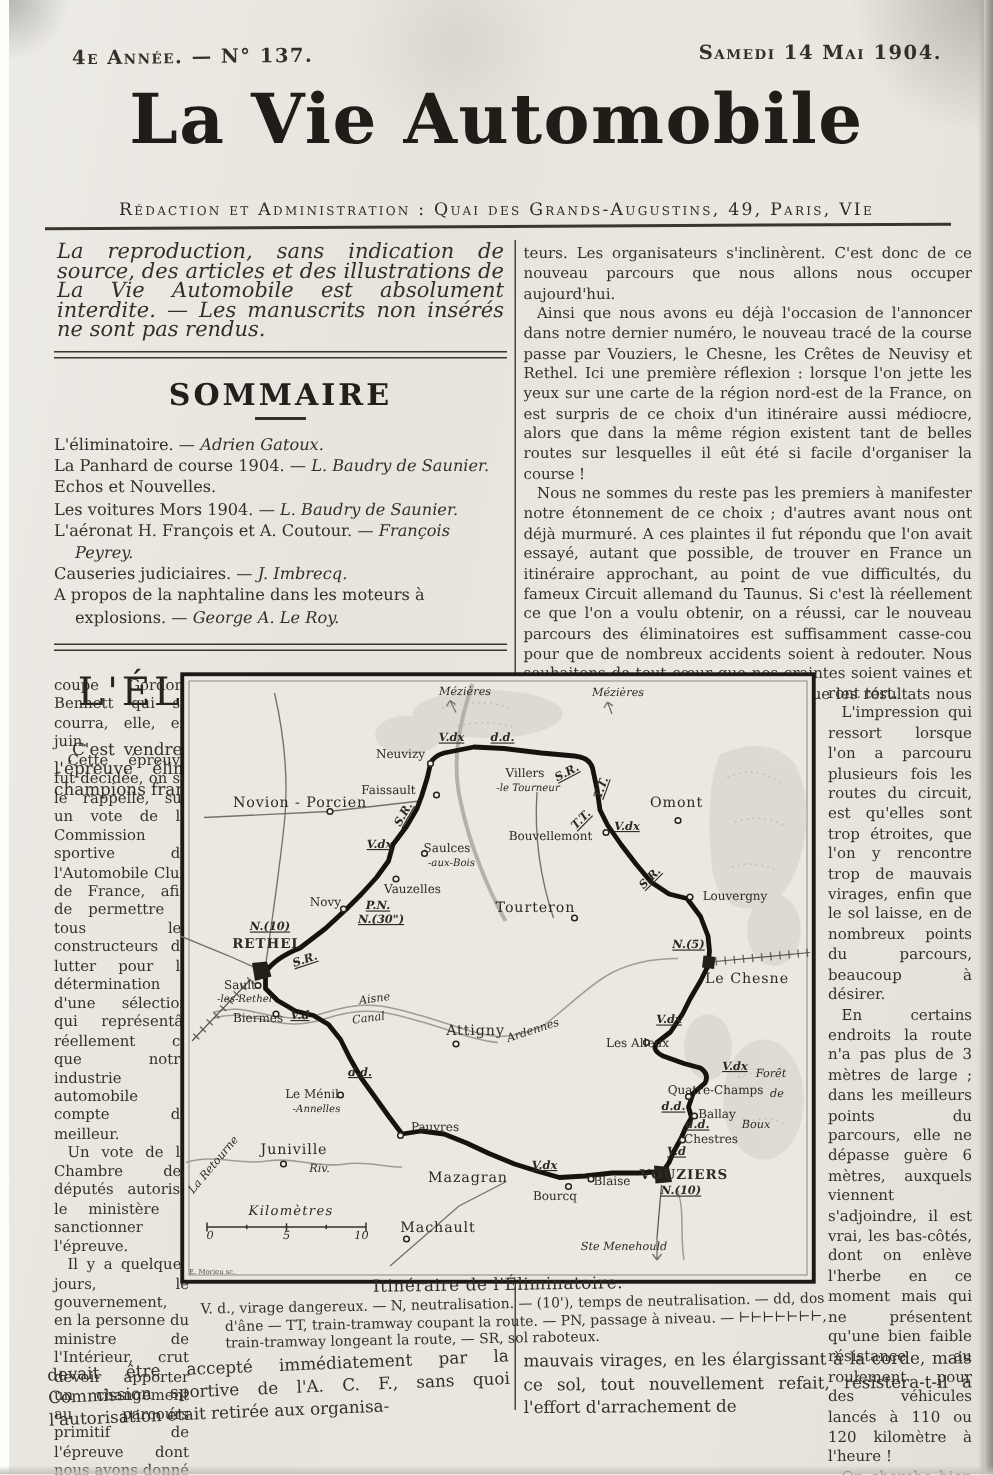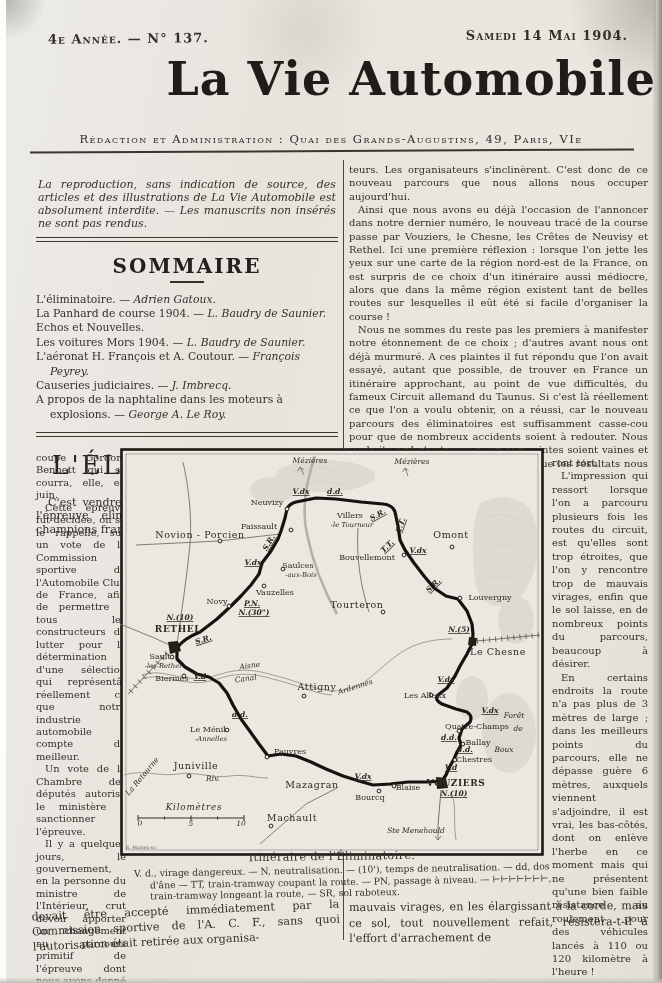--- a/index.html
+++ b/index.html
@@ -15,35 +15,35 @@
   .edge-right{position:absolute;right:0;top:0;width:10px;height:983px;
     background:linear-gradient(90deg, rgba(120,116,108,0), #a9a59e 70%, #8f8b84);}
   .edge-bottom{position:absolute;left:0;bottom:0;width:662px;height:6px;
     background:linear-gradient(0deg,#c4c1ba, rgba(196,193,186,0));}
 
   
   .issue{position:absolute;left:42px;top:31px;font-size:13px;font-weight:bold;
     font-variant:small-caps;letter-spacing:1px;transform:rotate(-.6deg);}
   .date{position:absolute;right:28px;top:28px;font-size:13px;font-weight:bold;
     font-variant:small-caps;letter-spacing:1px;}
-  .journal-title{position:absolute;left:0;top:52px;width:650px;text-align:right;
+  .journal-title{position:absolute;left:0;top:52px;width:650px;text-align:center;
     font-size:46px;font-weight:bold;letter-spacing:1px;color:#201d18;}
   .byline{position:absolute;left:0;top:110px;width:650px;text-align:center;
     font-size:14px;font-weight:bold;color:#2a2722;}
   .address{position:absolute;left:0;top:132px;width:650px;text-align:center;
     font-size:11.5px;font-variant:small-caps;letter-spacing:1.5px;color:#2e2b26;}
   .toprule{position:absolute;left:24px;top:150px;width:604px;height:0;
     border-top:2.2px solid #39362f;transform:rotate(-.3deg);}
 
   
   .rule2{height:3px;border-top:1.4px solid #3a372f;border-bottom:1.4px solid #3a372f;}
   .divider{position:absolute;left:337px;top:160px;width:1px;height:780px;background:#4a473f;}
 
   .leftstack{position:absolute;left:30px;top:162px;width:302px;}
-  .notice{font-size:11px;font-style:italic;line-height:13px;text-align:justify;margin:16px 2px 7px 2px;}
+  .notice{font-size:14px;font-style:italic;line-height:13px;text-align:justify;margin:0 2px 7px 2px;}
   .sommaire-h{margin:12px 0 2px 0;text-align:center;font-size:20px;font-weight:bold;
     letter-spacing:2px;color:#23201b;}
   .hrule-sm{width:34px;height:1.6px;background:#33302a;margin:3px auto 10px auto;}
   .sommaire-list{list-style:none;margin:0 0 10px 0;padding:0;font-size:10.8px;line-height:14.4px;}
   .sommaire-list li{padding-left:14px;text-indent:-14px;}
   .aut{font-style:italic;}
   .article-h{margin:13px 0 2px 0;text-align:center;font-size:26px;font-weight:400;
     letter-spacing:2.5px;color:#26231d;}
   .hrule-md{width:72px;height:1.4px;background:#33302a;margin:4px auto 10px auto;}
   .intro{font-size:11.2px;line-height:13.8px;text-align:justify;margin:0;text-indent:12px;}

